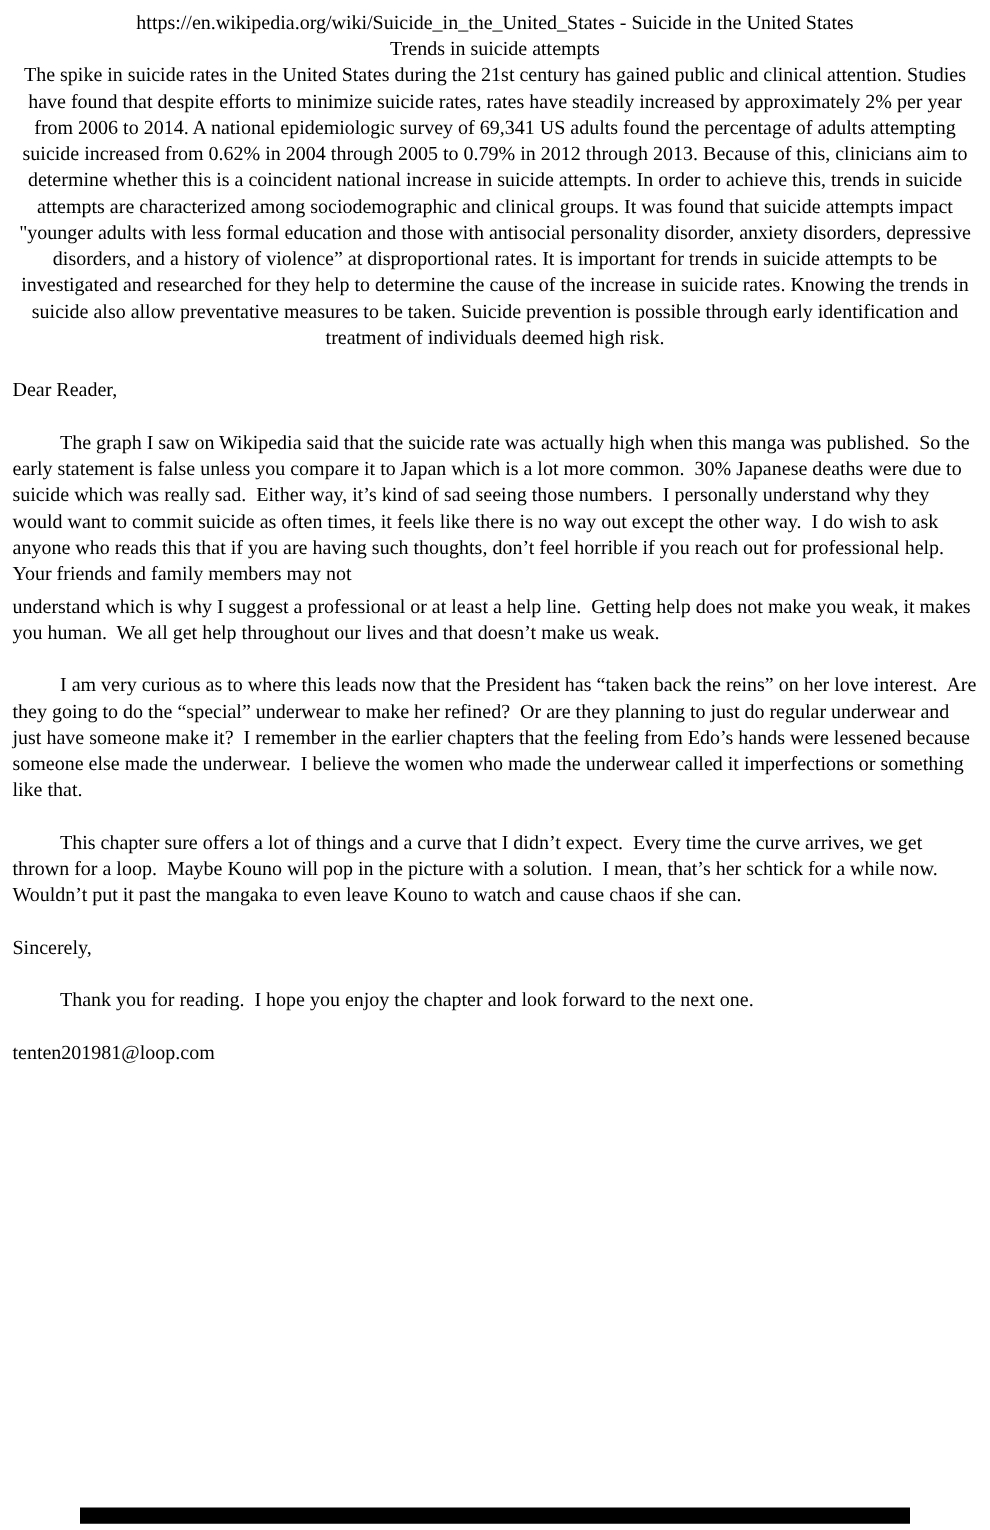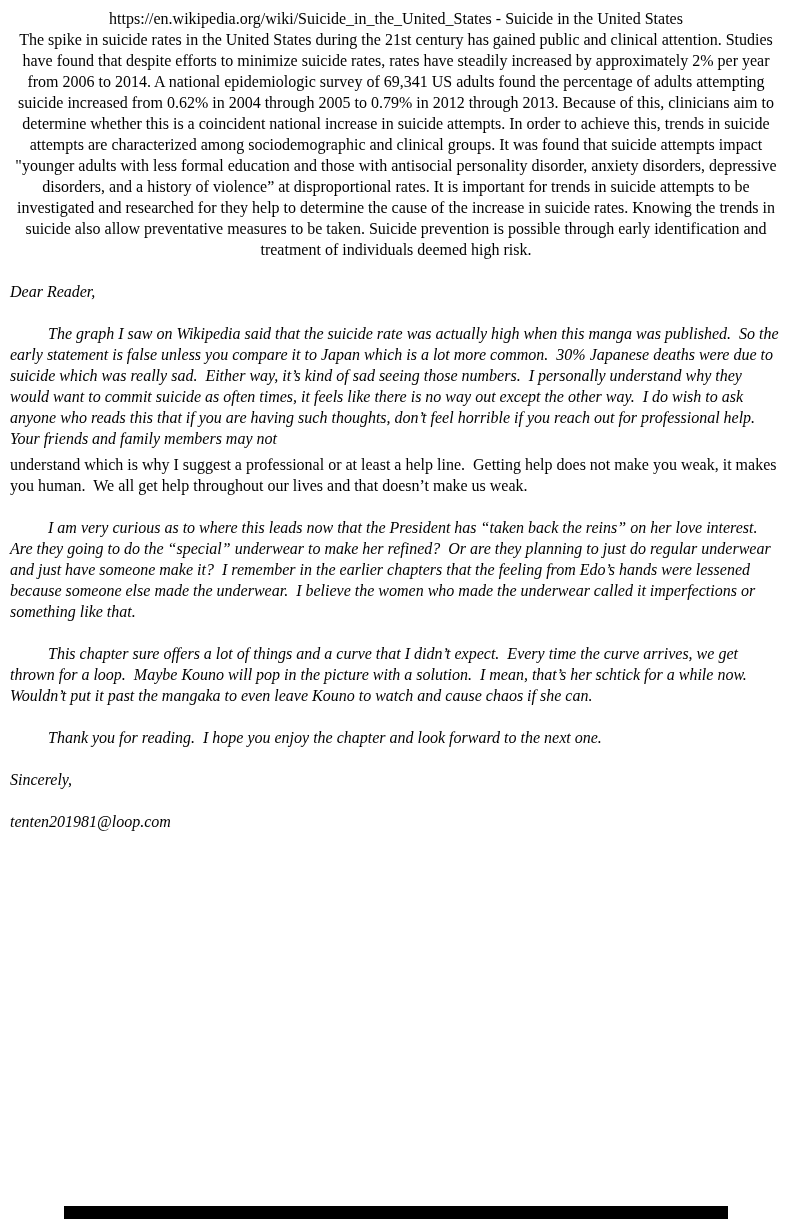--- a/index.html
+++ b/index.html
@@ -16,50 +16,51 @@
   }
   .page {
     box-sizing: border-box;
     width: 792px;
     height: 1004px;
     padding: 8px 10px 0 10px;
     position: relative;
   }
   p, .line { margin: 0; white-space: pre-wrap; }
   .centered { text-align: center; }
-  .gap { margin-top: 21px; font-style: italic; }
+  .gap { margin-top: 21px; }
   .cont { margin-top: 5px; }
   .indent { text-indent: 38px; }
   .bottom-bar {
     position: absolute;
     left: 64px;
     top: 1206px;
     width: 664px;
     height: 13px;
     background: #000000;
   }
 </style>
 </head>
 <body>
 
 <div class="page">
 
   <div class="centered line">https://en.wikipedia.org/wiki/Suicide_in_the_United_States - Suicide in the United States</div>
+  <div class="centered line">Trends in suicide attempts</div>
 
   <p class="centered">The spike in suicide rates in the United States during the 21st century has gained public and clinical attention. Studies have found that despite efforts to minimize suicide rates, rates have steadily increased by approximately 2% per year from 2006 to 2014. A national epidemiologic survey of 69,341 US adults found the percentage of adults attempting suicide increased from 0.62% in 2004 through 2005 to 0.79% in 2012 through 2013. Because of this, clinicians aim to determine whether this is a coincident national increase in suicide attempts. In order to achieve this, trends in suicide attempts are characterized among sociodemographic and clinical groups. It was found that suicide attempts impact "younger adults with less formal education and those with antisocial personality disorder, anxiety disorders, depressive disorders, and a history of violence” at disproportional rates. It is important for trends in suicide attempts to be investigated and researched for they help to determine the cause of the increase in suicide rates. Knowing the trends in suicide also allow preventative measures to be taken. Suicide prevention is possible through early identification and treatment of individuals deemed high risk.</p>
 
   <p class="gap">Dear Reader,</p>
 
   <p class="gap indent">The graph I saw on Wikipedia said that the suicide rate was actually high when this manga was published.  So the early statement is false unless you compare it to Japan which is a lot more common.  30% Japanese deaths were due to suicide which was really sad.  Either way, it’s kind of sad seeing those numbers.  I personally understand why they would want to commit suicide as often times, it feels like there is no way out except the other way.  I do wish to ask anyone who reads this that if you are having such thoughts, don’t feel horrible if you reach out for professional help.  Your friends and family members may not</p>
   <p class="cont">understand which is why I suggest a professional or at least a help line.  Getting help does not make you weak, it makes you human.  We all get help throughout our lives and that doesn’t make us weak.</p>
   <p class="gap indent">I am very curious as to where this leads now that the President has “taken back the reins” on her love interest.  Are they going to do the “special” underwear to make her refined?  Or are they planning to just do regular underwear and just have someone make it?  I remember in the earlier chapters that the feeling from Edo’s hands were lessened because someone else made the underwear.  I believe the women who made the underwear called it imperfections or something like that.</p>
   <p class="gap indent">This chapter sure offers a lot of things and a curve that I didn’t expect.  Every time the curve arrives, we get thrown for a loop.  Maybe Kouno will pop in the picture with a solution.  I mean, that’s her schtick for a while now.  Wouldn’t put it past the mangaka to even leave Kouno to watch and cause chaos if she can.</p>
+  <p class="gap">Sincerely,</p>
+
   <p class="gap indent">Thank you for reading.  I hope you enjoy the chapter and look forward to the next one.</p>
-
-  <p class="gap">Sincerely,</p>
 
   <div class="gap">
     <div class="line">tenten201981@loop.com</div>
   </div>
 
   <div class="bottom-bar"></div>
 
 </div>
 
 </body></html>

